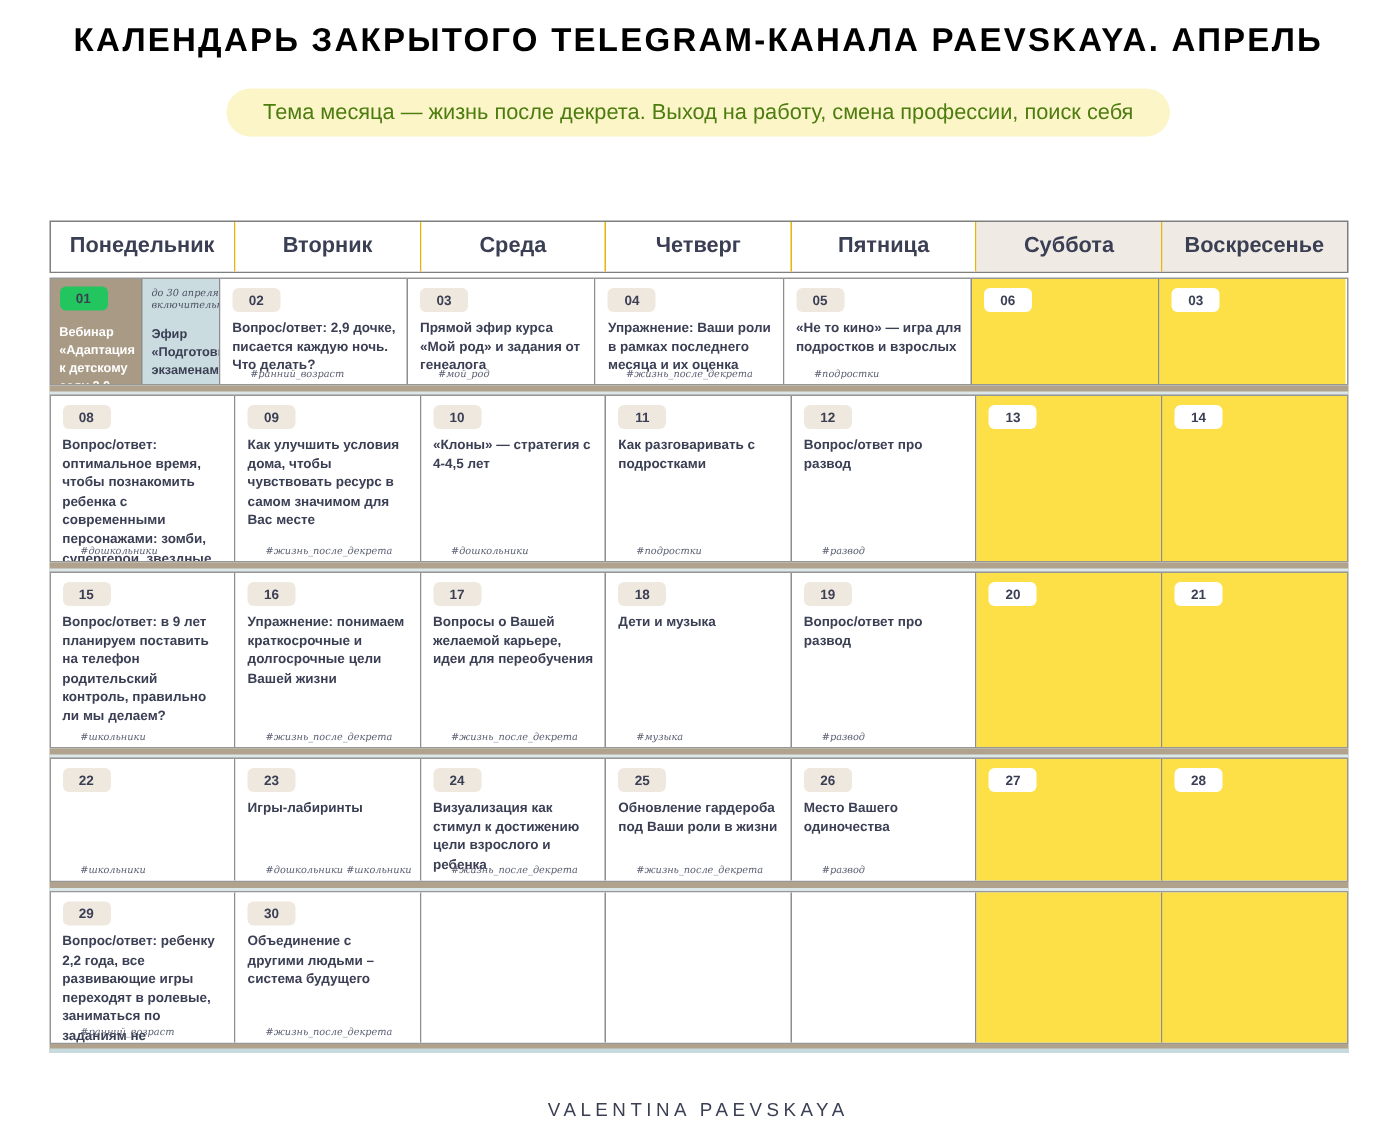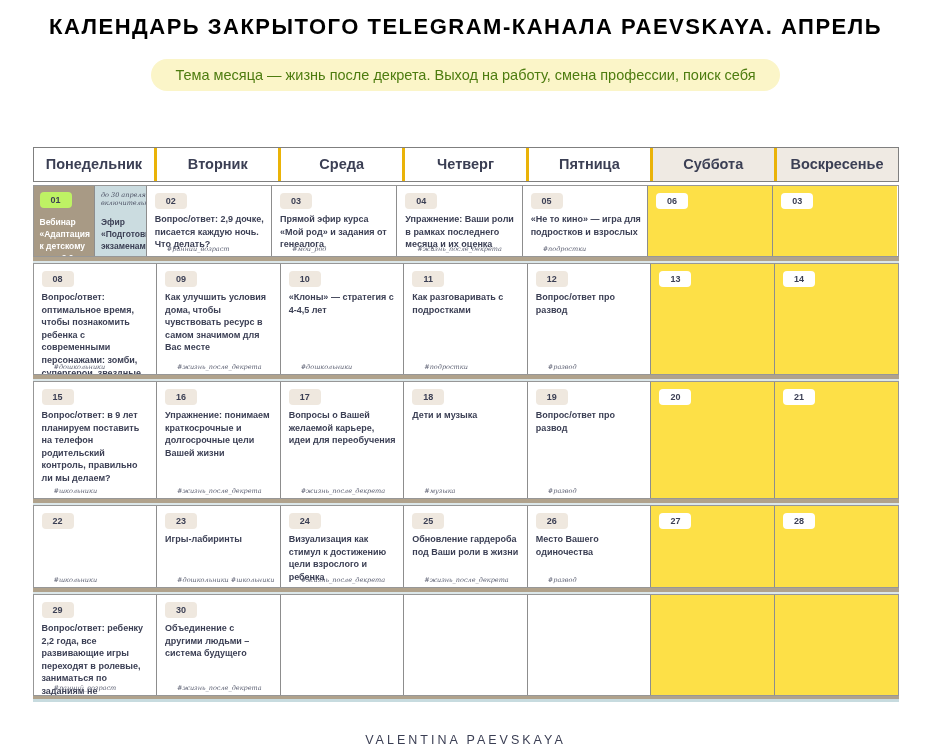--- a/index.html
+++ b/index.html
@@ -13,21 +13,21 @@
   }
   .pill-wrap { text-align:center; margin-top:19px; }
   .pill {
     display:inline-block; background:#fbf5c8; border-radius:17px;
     padding:8px 24px; font-size:14.5px; color:#4d7c0f;
   }
   .cal { width:866px; margin:56px auto 0 auto; }
   .hdr-row { display:flex; border:1px solid #7f7f7f; background:#fff; }
   .hdr {
     flex:1; text-align:center; font-weight:bold; font-size:14.5px;
-    padding:8px 0 9px 0; border-right:3px solid #eab308; background:#fff;
+    padding:8px 0 9px 0; border-right:1px solid #eab308; background:#fff;
   }
   .hdr:last-child { border-right:none; }
   .hdr.we { background:#efeae3; }
   .gap { height:3px; }
   .row {
     display:flex;
     border:1px solid #979797;
   }
   .r1{height:72px}.r2{height:112px}.r3{height:118px}.r4{height:83px}.r5{height:102px}
   .cell {
@@ -46,21 +46,21 @@
   .tag {
     position:absolute; left:20px; bottom:3px;
     font-family:"DejaVu Serif", serif; font-style:italic;
     font-size:6.5px; color:#5d6173; white-space:nowrap;
   }
   .sep { height:6px; background:#b0a28c; border-bottom:2px solid #dce7e9; }
   .sep.end { border-bottom:3px solid #c7dbdf; }
   .cell.split { display:flex; padding:0; }
   .half { flex:1; position:relative; padding:3px 4px; }
   .half.brown { background:#a89a85; }
-  .brown .badge { background:#bef264; }
+  .brown .badge { background:#22c55e; }
   .brown .txt { color:#ffffff; font-size:8.5px; margin-top:5px; }
   .half.blue { background:#cbdce0; border-left:1px solid #8d8d8d; }
   .note {
     font-family:"DejaVu Serif", serif; font-style:italic;
     font-size:6.5px; color:#4c5164; margin:2px 0 9px 2px; line-height:1.3;
   }
   .blue .txt { font-size:8.5px; margin-top:0; }
   .footer {
     text-align:center; margin-top:31px; font-size:12.5px;
     letter-spacing:3px; color:#3b3f54;

